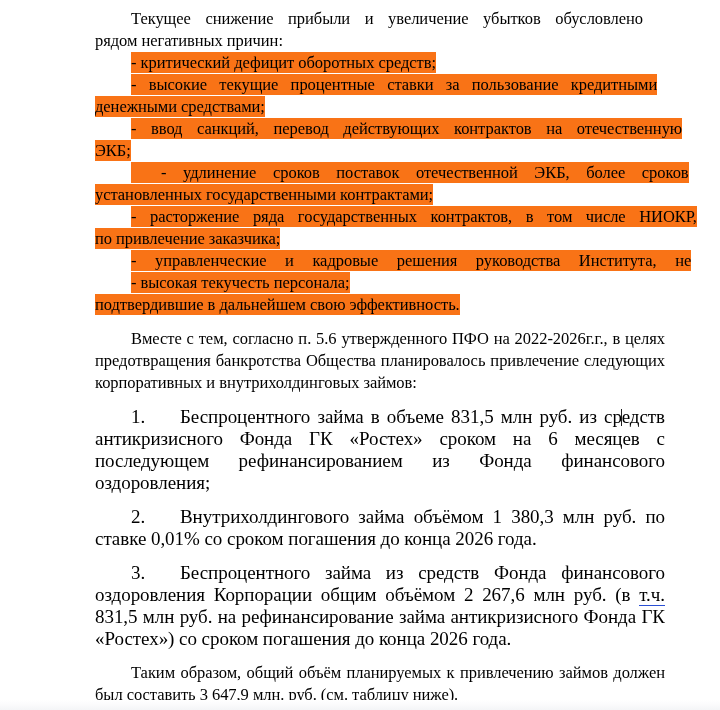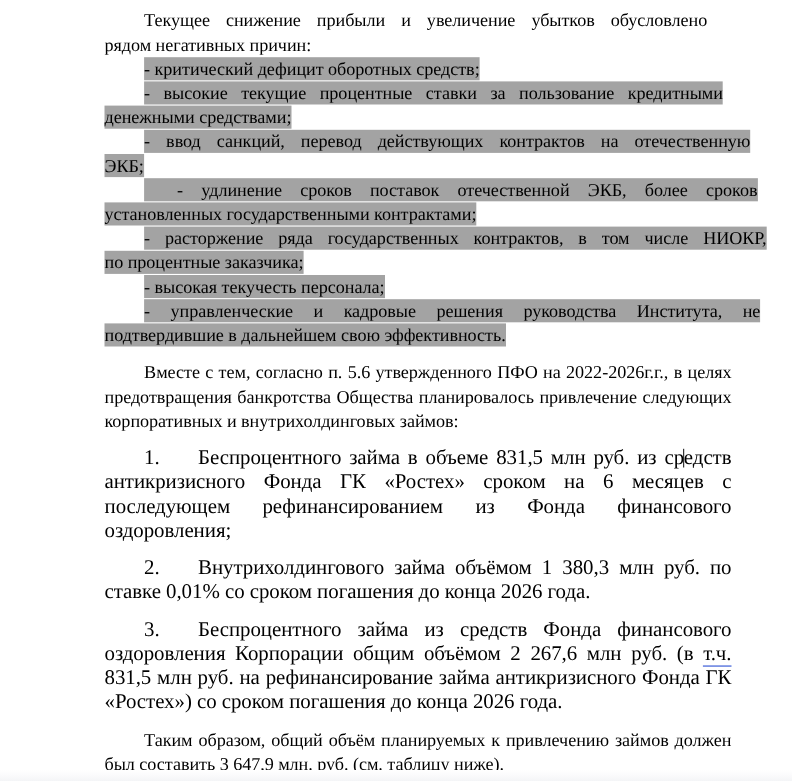--- a/index.html
+++ b/index.html
@@ -69,21 +69,21 @@
     line-height: 22px;
     margin: 0;
     letter-spacing: -0.05px;
   }
   .hl-line {
     display: block;
     white-space: nowrap;
     height: 22px;
   }
   .hl-line > .hl {
-    background: #a3a3a3;
+    background: #f97316;
     display: inline-block;
     height: 21px;
     line-height: 21px;
     vertical-align: top;
     box-decoration-break: clone;
   }
   
   .hl-line.indent {
     padding-left: 36px;
   }
@@ -178,29 +178,29 @@
         <span class="hl stretch-2">- удлинение сроков поставок отечественной ЭКБ, более сроков</span>
       </span>
       <span class="hl-line">
         <span class="hl">установленных государственными контрактами;</span>
       </span>
 
       <span class="hl-line indent">
         <span class="hl stretch-3">- расторжение ряда государственных контрактов, в том числе НИОКР,</span>
       </span>
       <span class="hl-line">
-        <span class="hl">по процентные заказчика;</span>
+        <span class="hl">по привлечение заказчика;</span>
+      </span>
+
+      <span class="hl-line indent">
+        <span class="hl stretch-4">- управленческие и кадровые решения руководства Института, не</span>
       </span>
 
       <span class="hl-line indent">
         <span class="hl">- высокая текучесть персонала;</span>
-      </span>
-
-      <span class="hl-line indent">
-        <span class="hl stretch-4">- управленческие и кадровые решения руководства Института, не</span>
       </span>
       <span class="hl-line">
         <span class="hl">подтвердившие в дальнейшем свою эффективность.</span>
       </span>
     </div>
 
     <div class="spacer-md"></div>
 
     <div class="para first-indent">Вместе с тем, согласно п. 5.6 утвержденного ПФО на 2022-2026г.г., в целях предотвращения банкротства Общества планировалось привлечение следующих корпоративных и внутрихолдинговых займов:</div>
 

